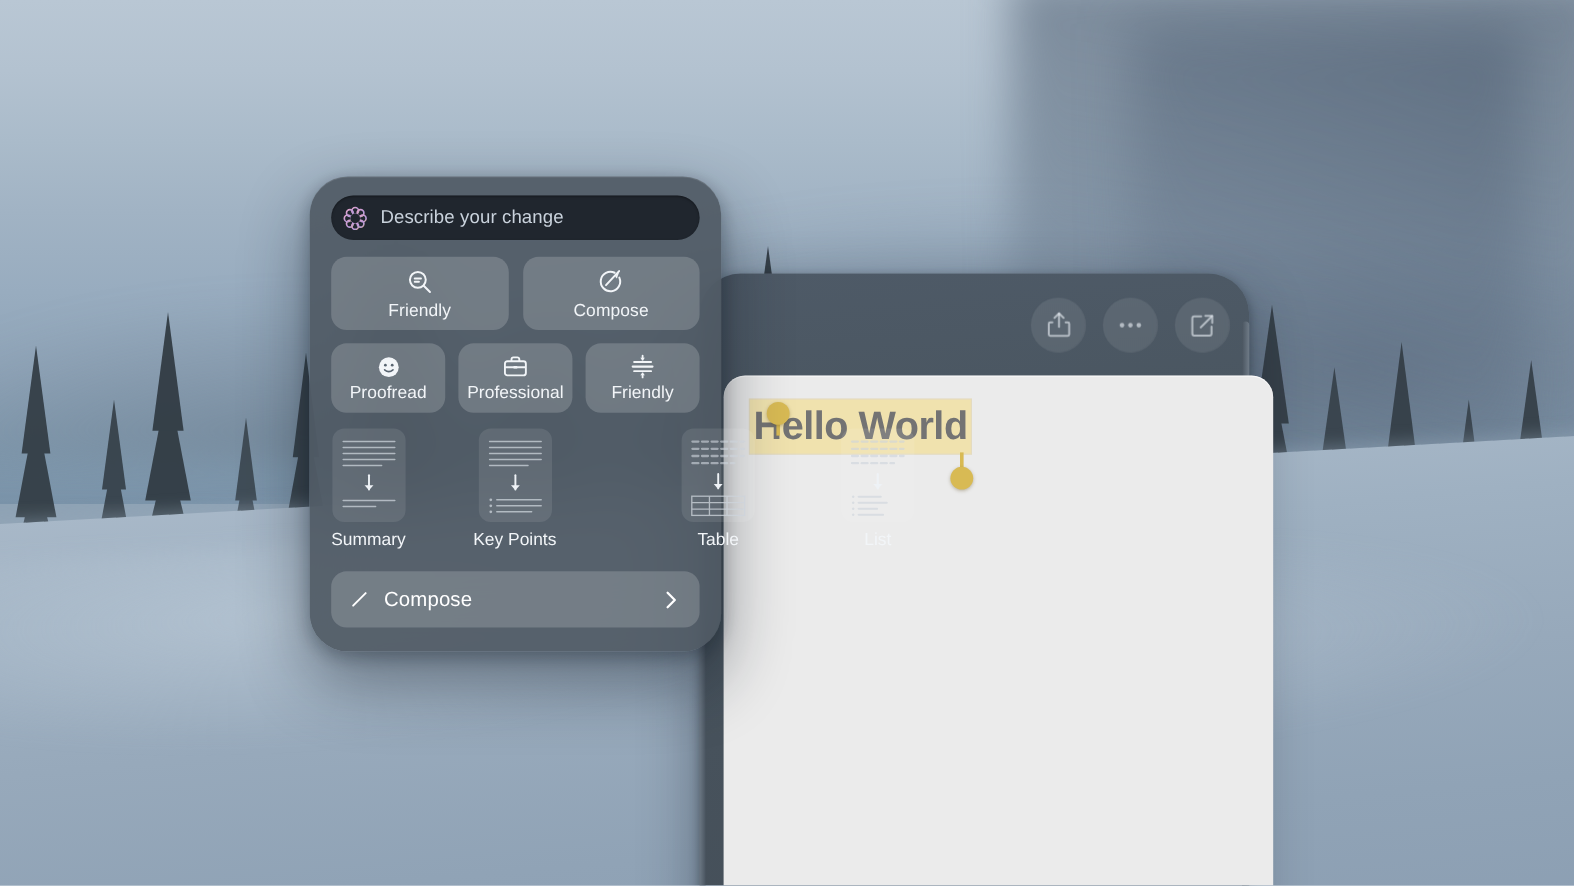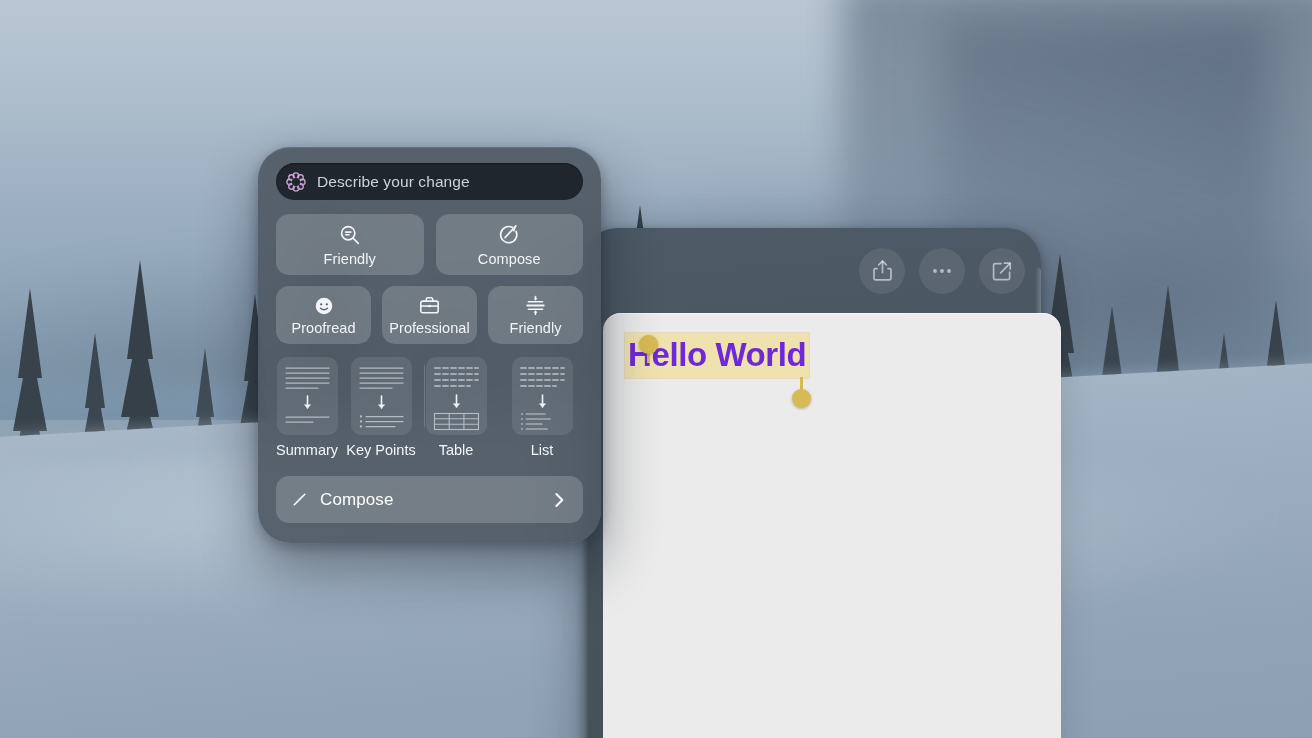--- a/index.html
+++ b/index.html
@@ -163,21 +163,21 @@
     overflow: hidden;
   }
   .doc-title-wrap {
     position: absolute;
     left: 22px; top: 20px;
   }
   .doc-title {
     display: inline-block;
     font-size: 33px;
     font-weight: 700;
-    color: #6d28d9;
+    color: #737373;
     letter-spacing: -0.4px;
     line-height: 1.22;
     padding: 2px 3px 3px 3px;
     background: #f0e2ae;
     box-shadow: 0 0 0 1px rgba(214,189,112,.35);
   }
   .sel-handle {
     position: absolute;
     width: 19px; height: 19px;
     border-radius: 50%;
@@ -263,20 +263,21 @@
     align-items: center;
     justify-content: center;
     gap: 3px;
   }
   .tone-btn .lbl { font-size: 14.5px; color: #f2f5f8; letter-spacing: .05px; }
 
   .row-4 {
     display: flex;
     margin-top: 13px;
     align-items: flex-start;
+    gap: 48px;
   }
   .xform {
     display: flex;
     flex-direction: column;
     align-items: center;
     width: 62px;
   }
   .xform + .xform { margin-left: 12px; }
   .xform.with-div { margin-left: 24px; }
   .xform-card {

